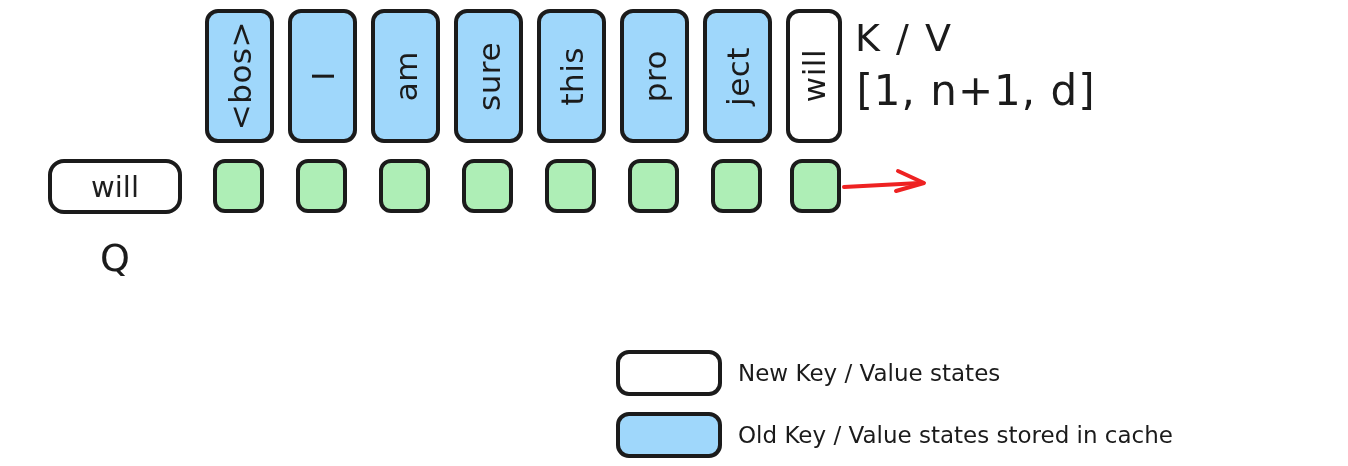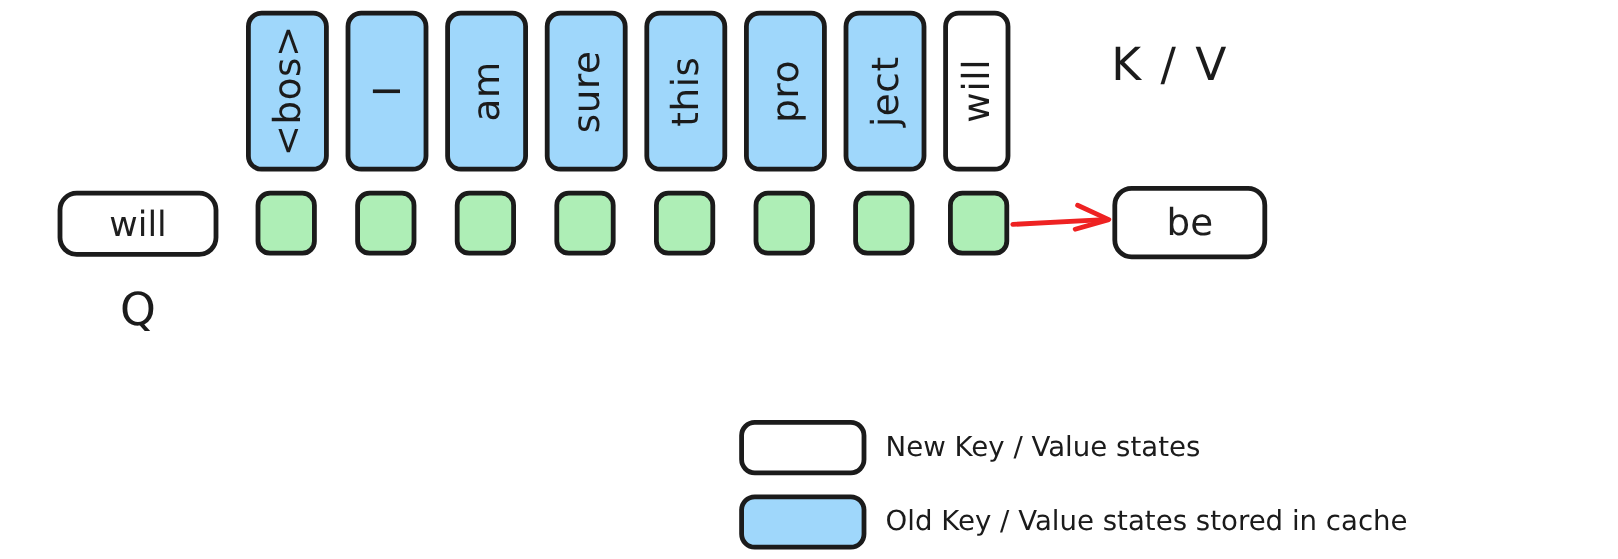--- a/index.html
+++ b/index.html
@@ -85,24 +85,22 @@
   .annot {
     position: absolute;
     color: #1b1b1b;
     white-space: pre;
     font-family: "DejaVu Sans", sans-serif;
   }
   .kv-label {
     left: 855px;
     top: 16px;
     width: 240px;
-    text-align: center;
     font-size: 38px;
     letter-spacing: 2px;
-    margin-top: 16px;
   }
   .kv-shape {
     left: 845px;
     top: 66px;
     width: 262px;
     text-align: center;
     font-size: 42px;
     letter-spacing: 1px;
   }
   .q-label {
@@ -186,43 +184,41 @@
     <span class="vlabel">pro</span>
   </div>
   <div class="box blue kv-token" style="left:703px;">
     <span class="vlabel">ject</span>
   </div>
   <div class="box kv-token" style="left:786px;width:56px;">
     <span class="vlabel">will</span>
   </div>
 
   <div class="annot kv-label">K / V</div>
+  <div class="annot kv-shape">[1, n+1, d]</div>
 
   <div class="box query-box">
     <span>will</span>
   </div>
   <div class="annot q-label">Q</div>
 
   <div class="box green out-cell" style="left:213px;"></div>
   <div class="box green out-cell" style="left:296px;"></div>
   <div class="box green out-cell" style="left:379px;"></div>
   <div class="box green out-cell" style="left:462px;"></div>
   <div class="box green out-cell" style="left:545px;"></div>
   <div class="box green out-cell" style="left:628px;"></div>
   <div class="box green out-cell" style="left:711px;"></div>
   <div class="box green out-cell" style="left:790px;"></div>
 
   <svg class="arrow-svg" viewBox="0 0 95 36">
     <line x1="4" y1="19" x2="80" y2="15" stroke="#ee2222" stroke-width="4" stroke-linecap="round"></line>
     <polyline points="58,3 84,15 56,23" fill="none" stroke="#ee2222" stroke-width="4" stroke-linecap="round" stroke-linejoin="round"></polyline>
   </svg>
 
-  <div class="box result-box">
-    <span>be</span>
-  </div>
 
   <div class="legend">
     <div class="legend-row">
       <div class="legend-swatch white"></div>
       <div class="legend-text">New Key / Value states</div>
     </div>
     <div class="legend-row">
       <div class="legend-swatch blue"></div>
       <div class="legend-text">Old Key / Value states stored in cache</div>
     </div>

